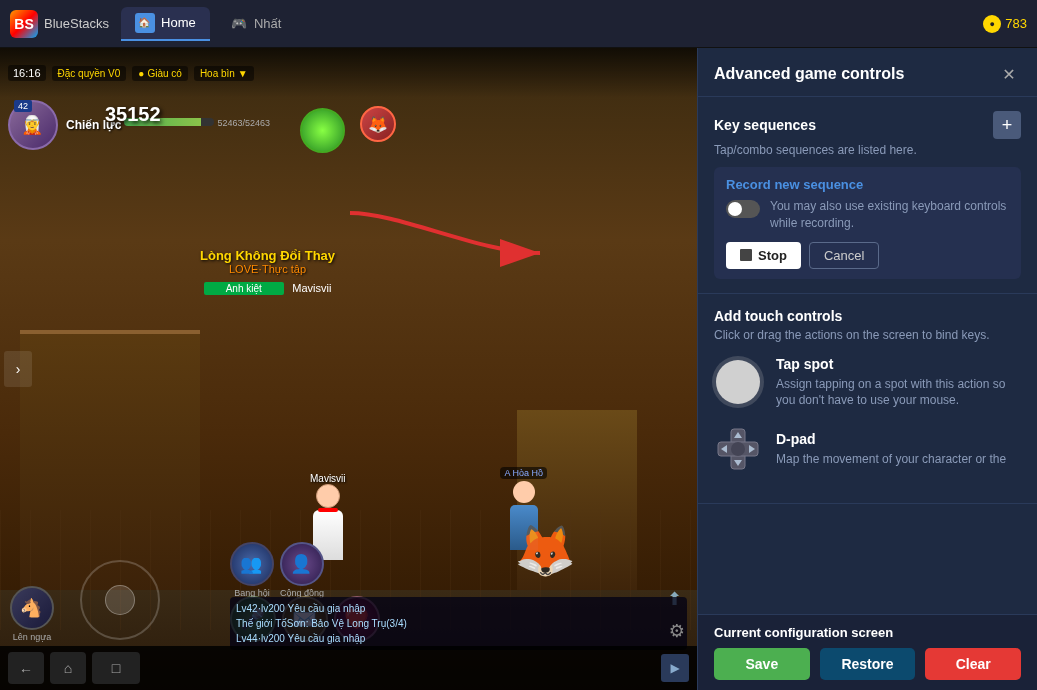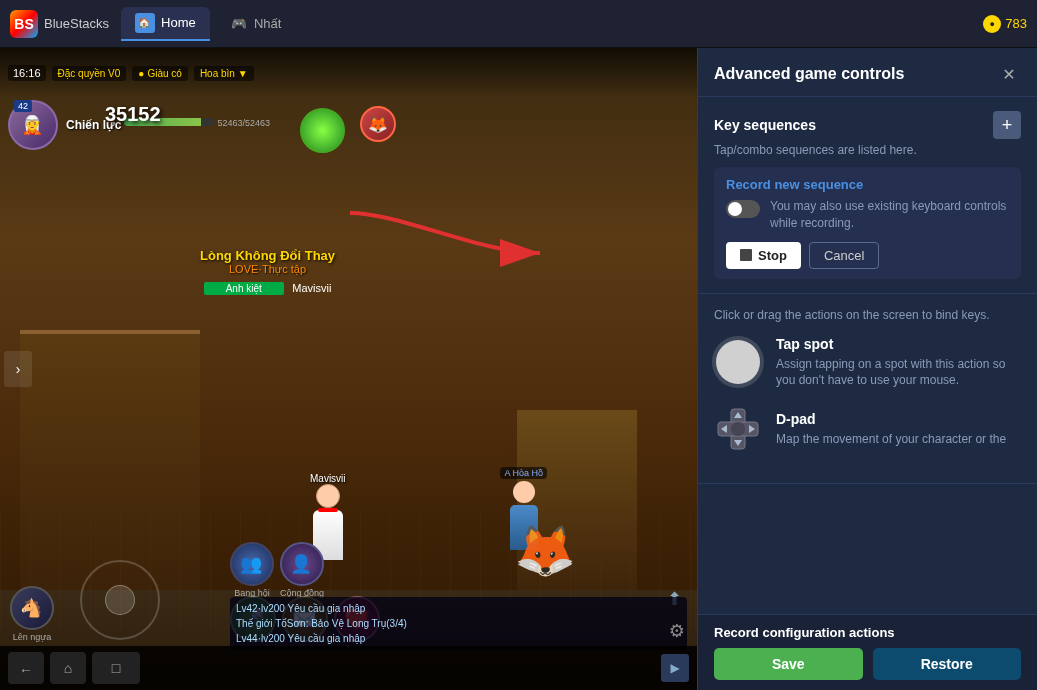--- a/index.html
+++ b/index.html
@@ -936,20 +936,21 @@
             <button class="stop-btn">
               <div class="stop-square"></div>
               <span>Stop</span>
             </button>
             <button class="cancel-btn">Cancel</button>
           </div>
         </div>
       </div>
 
       <div class="touch-section">
+        <div class="touch-title">Add touch controls</div>
         <div class="touch-desc">Click or drag the actions on the screen to bind keys.</div>
 
         <div class="control-item">
           <div class="control-icon">
             <div class="tap-spot-icon"></div>
           </div>
           <div class="control-info">
             <div class="control-name">Tap spot</div>
             <div class="control-desc">Assign tapping on a spot with this action so you don't have to use your mouse.</div>
           </div>
@@ -974,22 +975,23 @@
           <div class="control-info">
             <div class="control-name">D-pad</div>
             <div class="control-desc">Map the movement of your character or the</div>
           </div>
         </div>
       </div>
 
     </div>
 
     <div class="panel-bottom">
-      <div class="panel-bottom-title">Record configuration actions</div>
+      <div class="panel-bottom-title">Current configuration screen</div>
       <div class="action-buttons">
         <button class="save-btn">Save</button>
         <button class="restore-btn">Restore</button>
+        <button class="clear-btn">Clear</button>
       </div>
     </div>
 
   </div>
 
 </div>
 
 </body></html>

